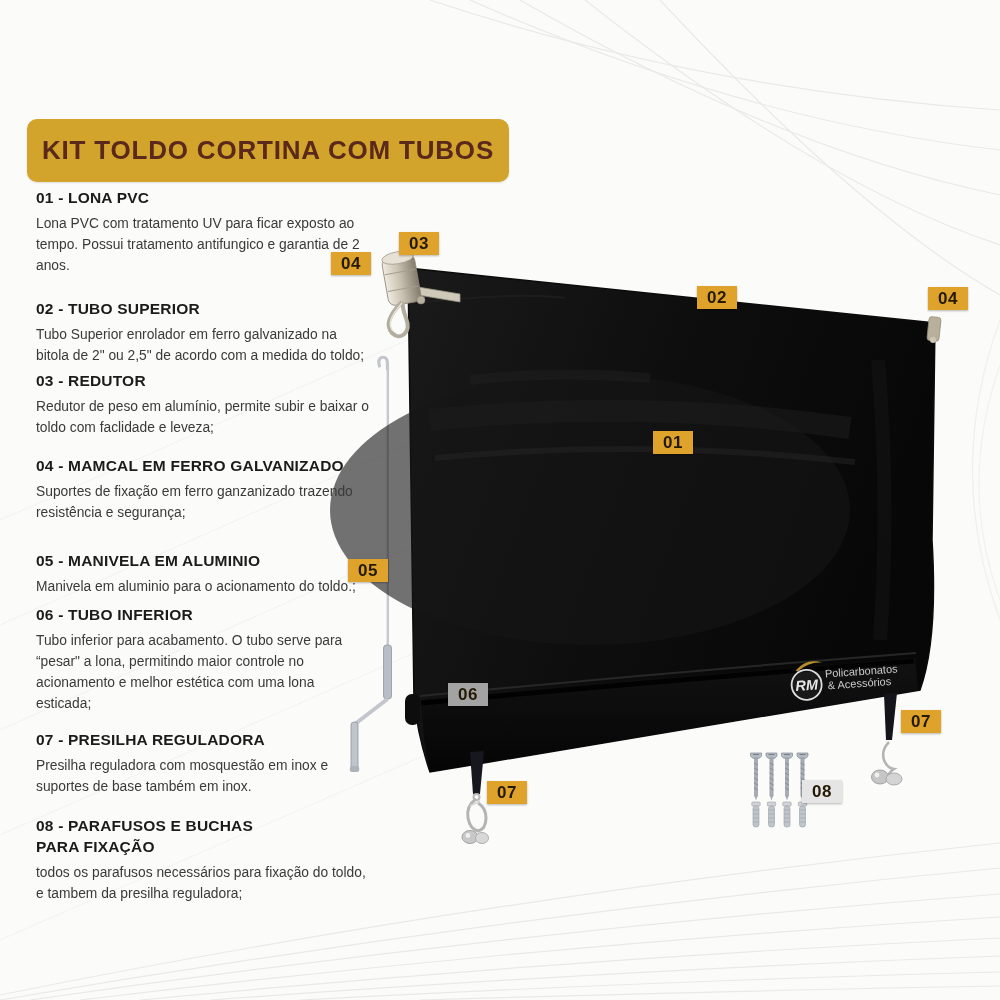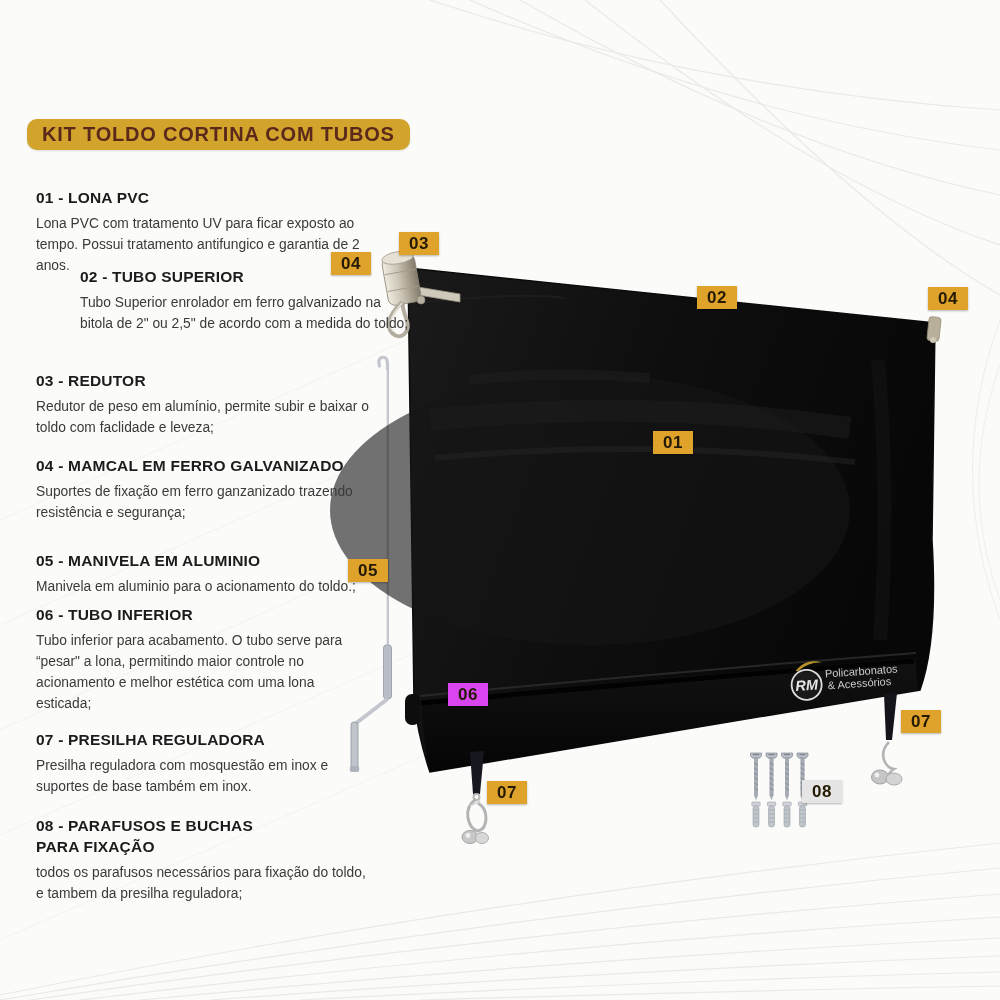--- a/index.html
+++ b/index.html
@@ -4,22 +4,22 @@
 <style>
   html,body{margin:0;padding:0;}
   body{
     width:1000px;height:1000px;position:relative;overflow:hidden;
     background:#fbfbf9;
     font-family:"Liberation Sans",sans-serif;
   }
   #art{position:absolute;left:0;top:0;width:1000px;height:1000px;}
   #title-banner{
     position:absolute;left:27px;top:119px;
-    padding:4px 15px;border-radius:10px;
-    font-size:20px;font-weight:600;letter-spacing:.8px;white-space:nowrap;
+    padding:16px 15px;border-radius:10px;
+    font-size:26px;font-weight:600;letter-spacing:.8px;white-space:nowrap;
     box-shadow:0 1px 2px rgba(0,0,0,.12);
   }
   #sections{position:absolute;left:36px;top:0;width:336px;height:860px;}
   .section{position:absolute;left:0;width:336px;}
   .section h3{
     margin:0 0 5px 0;font-size:15.5px;font-weight:700;color:#1b1b1b;
     letter-spacing:.2px;white-space:pre-line;line-height:1.35;
   }
   .section p{margin:0;font-size:13.8px;line-height:1.52;color:#3a3a3a;}
   #badges{position:absolute;left:0;top:0;width:1000px;height:1000px;pointer-events:none;}
@@ -167,21 +167,21 @@
 
 <div id="title-banner" style="background: rgb(210, 164, 44); color: rgb(90, 41, 27);">
   <span>KIT TOLDO CORTINA COM TUBOS</span>
 </div>
 
 <div id="sections">
     <div class="section" style="top: 188px;">
       <h3>01 - LONA PVC</h3>
       <p>Lona PVC com tratamento UV para ficar exposto ao tempo. Possui tratamento antifungico e garantia de 2 anos.</p>
     </div>
-    <div class="section" style="top: 267px; margin-left: 44px;">
+    <div class="section" style="top: 299px;">
       <h3>02 - TUBO SUPERIOR</h3>
       <p>Tubo Superior enrolador em ferro galvanizado na bitola de 2" ou 2,5" de acordo com a medida do toldo;</p>
     </div>
     <div class="section" style="top: 371px;">
       <h3>03 - REDUTOR</h3>
       <p>Redutor de peso em alumínio, permite subir e baixar o toldo com faclidade e leveza;</p>
     </div>
     <div class="section" style="top: 456px;">
       <h3>04 - MAMCAL  EM FERRO GALVANIZADO</h3>
       <p>Suportes de fixação em ferro ganzanizado trazendo resistência e segurança;</p>
@@ -205,17 +205,17 @@
     </div>
   </div>
 
 <div id="badges">
     <div class="badge" style="left: 399px; top: 232px; background: rgb(223, 163, 43);">03</div>
     <div class="badge" style="left: 331px; top: 252px; background: rgb(223, 163, 43);">04</div>
     <div class="badge" style="left: 697px; top: 286px; background: rgb(223, 163, 43);">02</div>
     <div class="badge" style="left: 928px; top: 287px; background: rgb(223, 163, 43);">04</div>
     <div class="badge" style="left: 653px; top: 431px; background: rgb(223, 163, 43);">01</div>
     <div class="badge" style="left: 348px; top: 559px; background: rgb(223, 163, 43);">05</div>
-    <div class="badge" style="left: 448px; top: 683px; background: #d946ef;">06</div>
+    <div class="badge" style="left: 448px; top: 683px; background: #a3a3a3;">06</div>
     <div class="badge" style="left: 487px; top: 781px; background: rgb(223, 163, 43);">07</div>
     <div class="badge" style="left: 901px; top: 710px; background: rgb(223, 163, 43);">07</div>
     <div class="badge" style="left: 802px; top: 780px; background: #e5e5e5;">08</div>
   </div>
 
 </body></html>

